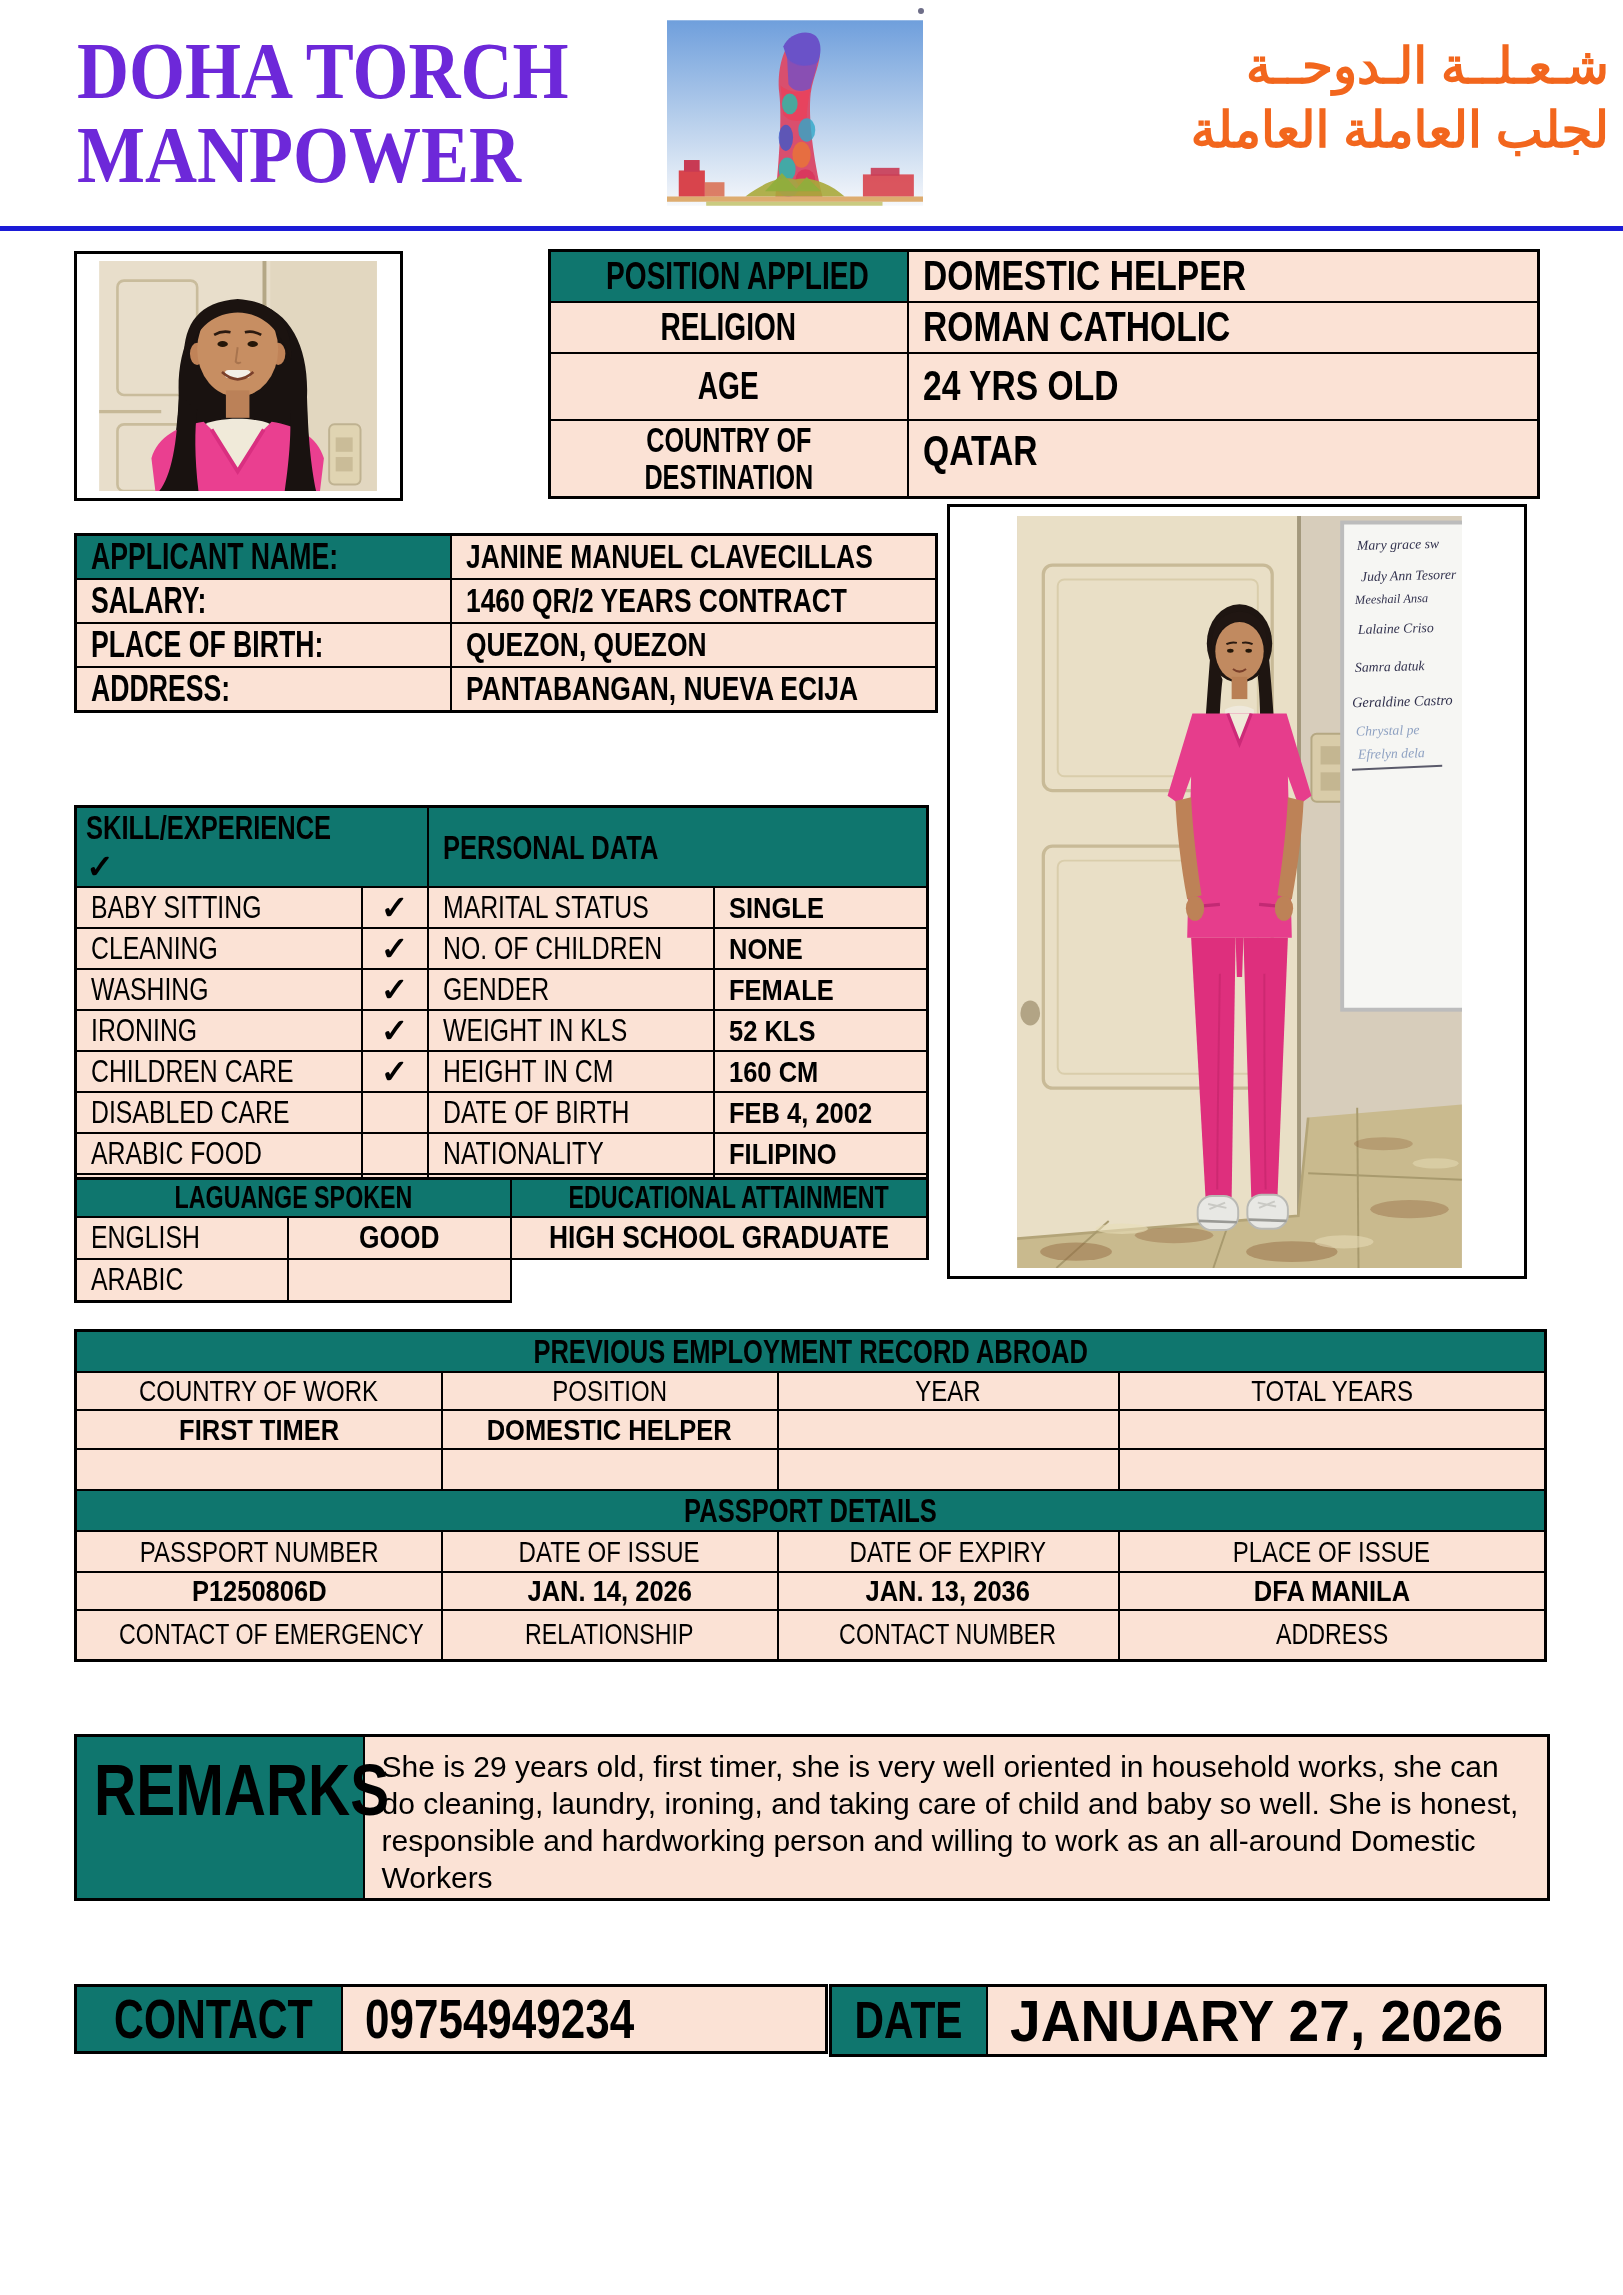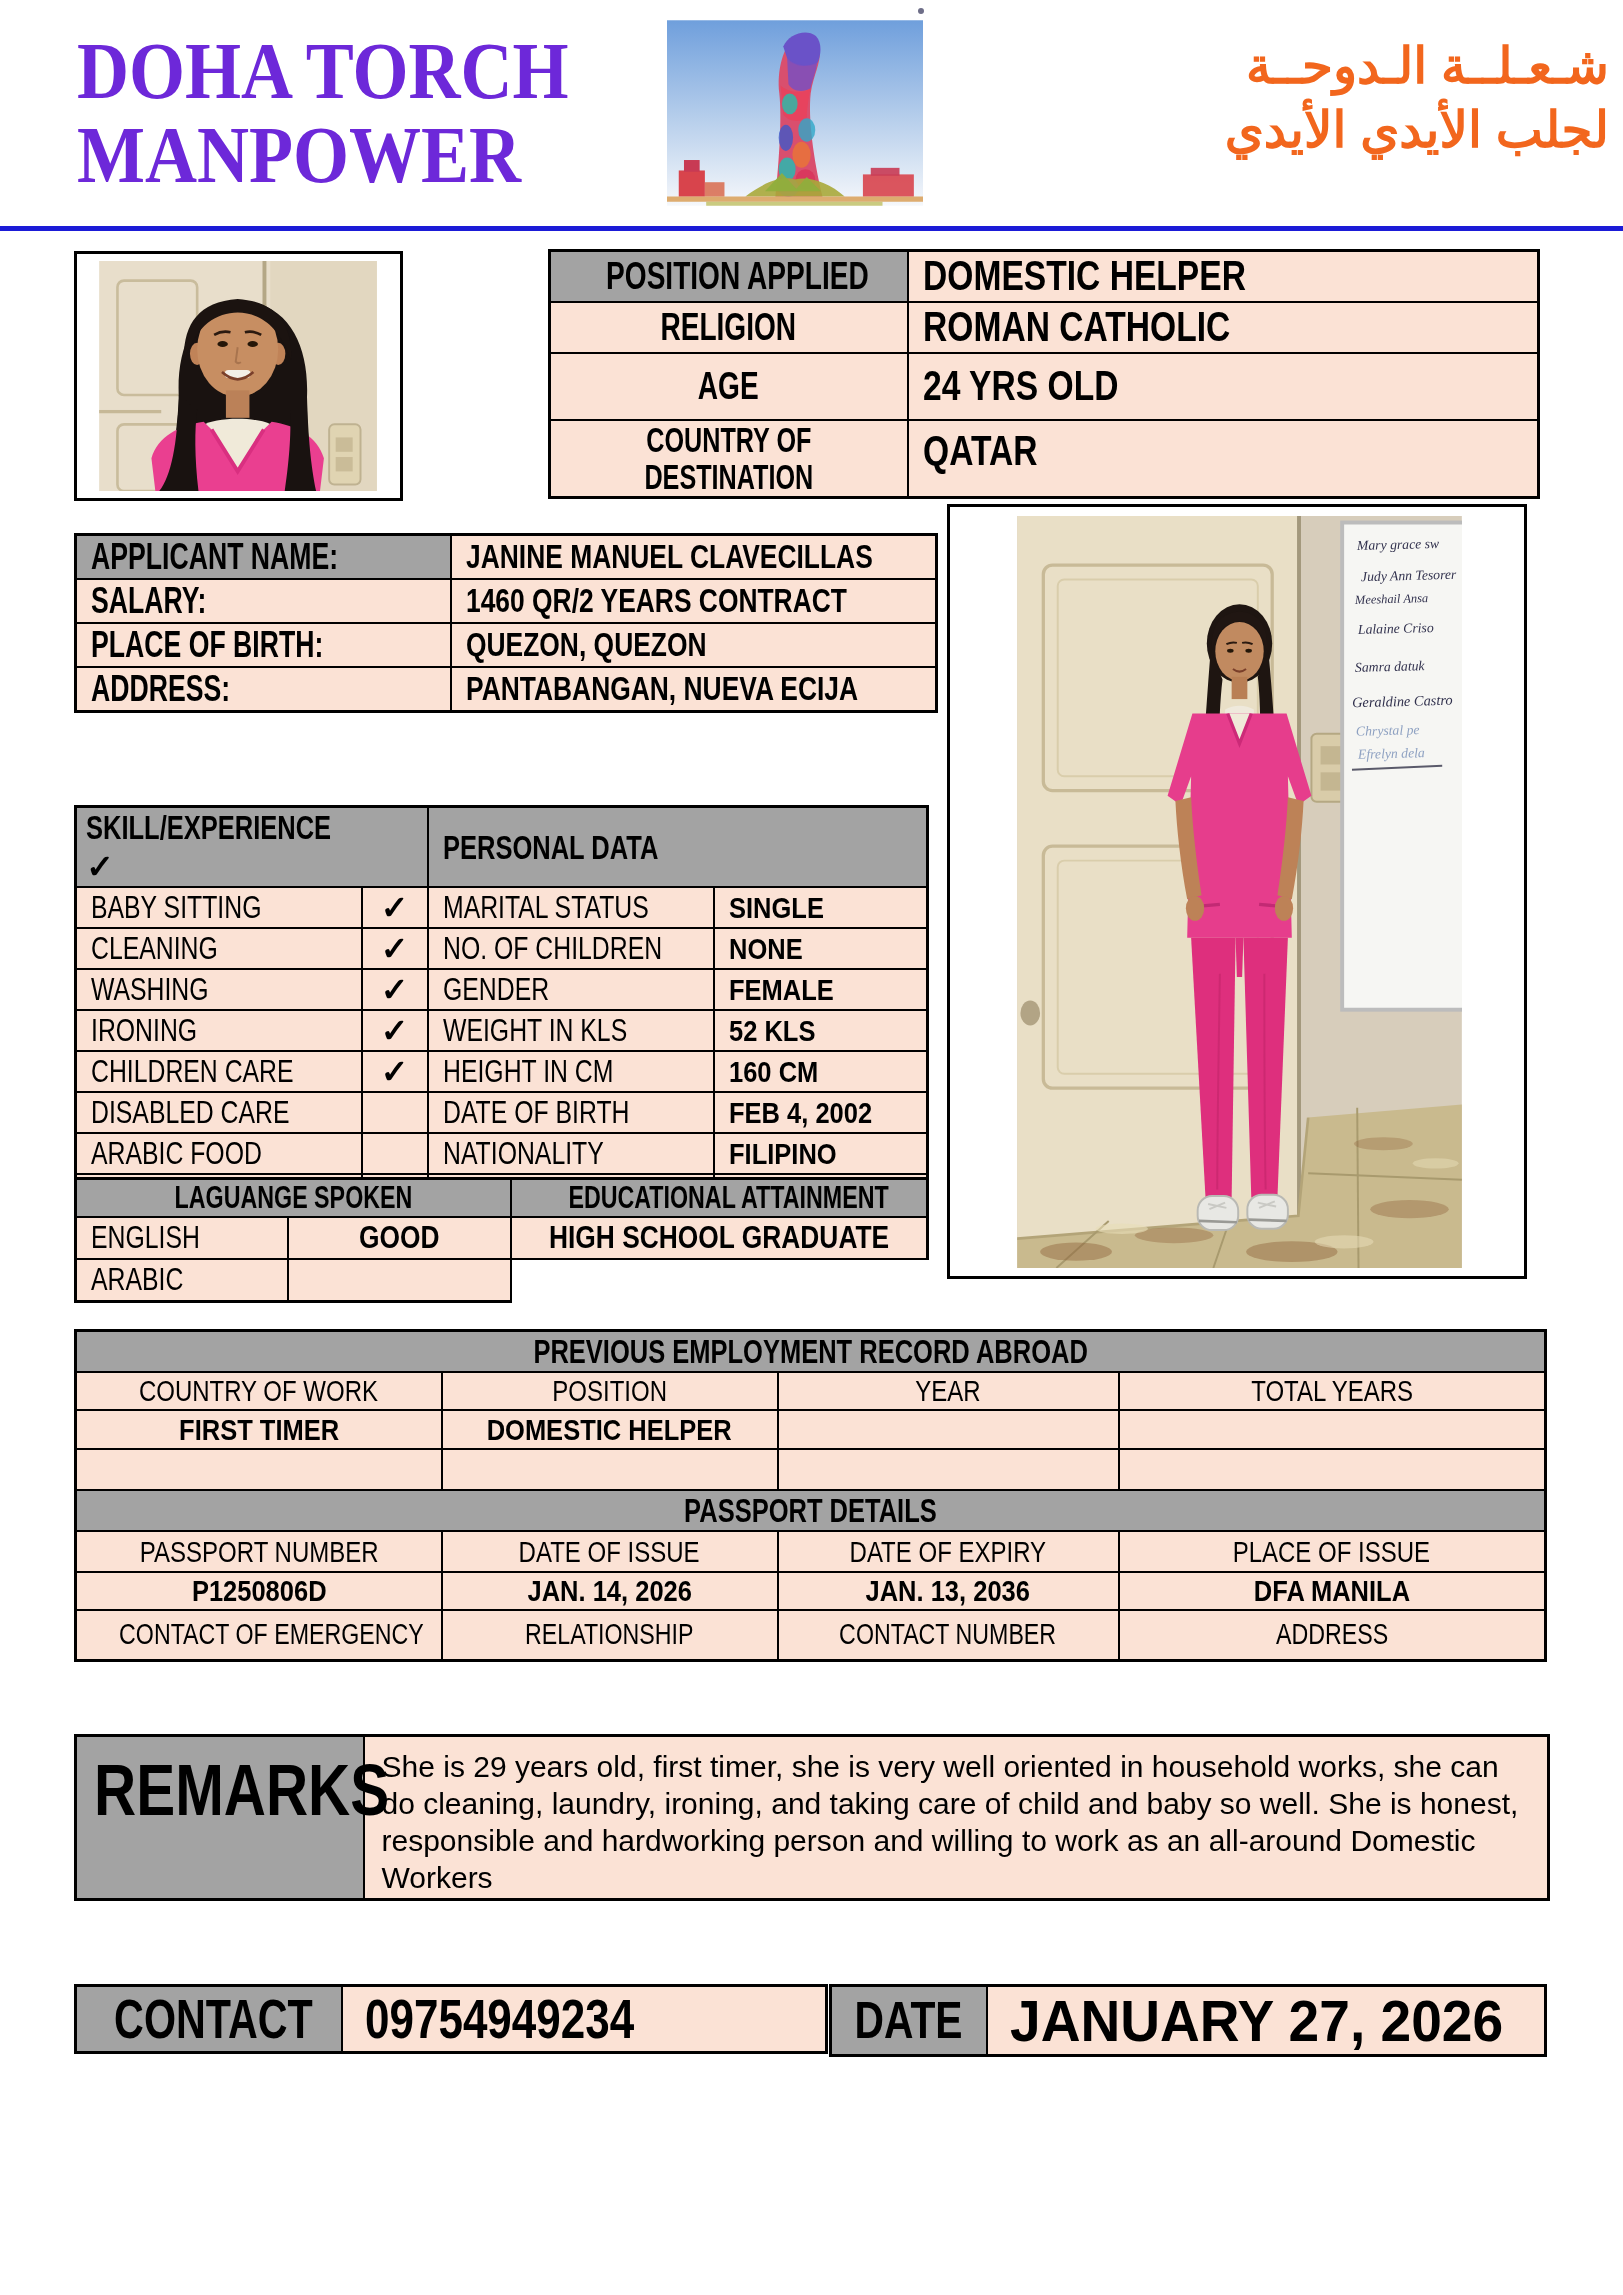--- a/index.html
+++ b/index.html
@@ -11,21 +11,21 @@
   .hw.ol{transform-origin:left;}
   .nar{display:inline-block;font-weight:normal;white-space:nowrap;transform:scaleX(.8);transform-origin:center;}
   .nar.ol{transform-origin:left;}
   .narb{display:inline-block;font-weight:bold;white-space:nowrap;transform:scaleX(.85);transform-origin:center;}
   .narb.ol{transform-origin:left;}
   .wrapok{white-space:normal;line-height:1.08;}
   
   table{border-collapse:collapse;table-layout:fixed;}
   td{border:2px solid #000;vertical-align:middle;padding:0 14.4px;overflow:visible;}
   table.framed{border:3.9px solid #000;}
-  .oc{background:#a3a3a3;}   
+  .oc{background:#0f766e;}   
   .pc{background:#fbe2d5;}   
   .ctr{text-align:center;padding:0 3.9px;}
   .ghost{border:none;background:#fff;}
   .b-l5{border-left:3.9px solid #000;} .b-r5{border-right:3.9px solid #000;margin-top:24px;}
   .b-t5{border-top:3.9px solid #000;} .b-b5{border-bottom:3.9px solid #000;}
   
   .brand{font-family:"Liberation Serif",serif;font-weight:bold;line-height:84px;font-size:80px;}
   .brand .hw{transform:scaleX(.9);transform-origin:left;}
   .arabic{font-weight:bold;font-size:50px;line-height:64px;text-align:right;direction:rtl;}
   
@@ -77,21 +77,21 @@
       <rect x="300" y="236" width="78" height="34" fill="#d8444c" opacity=".9"></rect>
       <rect x="312" y="226" width="44" height="12" fill="#c83a54" opacity=".9"></rect>
       <path d="M0 270 L392 270 L392 278 L0 278 Z" fill="#d89a4c" opacity=".8"></path>
       <path d="M60 278 L330 278 L330 284 L60 284 Z" fill="#b8b84c" opacity=".7"></path>
     </svg>
   </div>
   <div class="abs" style="left:918px;top:7.9px;width:5.9px;height:5.9px;border-radius:50%;background:#4a4a6a;opacity:.8;"></div>
 
   <div class="abs arabic" style="left:942px;top:34px;width:667px;color:#f2661d;">
     <span>شـعـلــة الـدوحــة</span><br>
-    <span>لجلب الأيدي الأيدي</span>
+    <span>لجلب العاملة العاملة</span>
   </div>
 
   <div class="abs" style="left:0;top:226px;width:1623px;height:4.6px;background:#1b1bd7;"></div>
 
   <div class="abs frame" style="left:74px;top:251px;width:329px;height:250px;">
     <div class="scene" style="left:21.6px;top:6.5px;width:278px;height:230px;">
       <svg width="278" height="230" viewBox="0 0 425 352">
         <rect width="425" height="352" fill="#e8decb"></rect>
         <rect x="262" y="0" width="163" height="352" fill="#e2d7c0"></rect>
         <rect x="250" y="0" width="6" height="125" fill="#b4a786"></rect>

